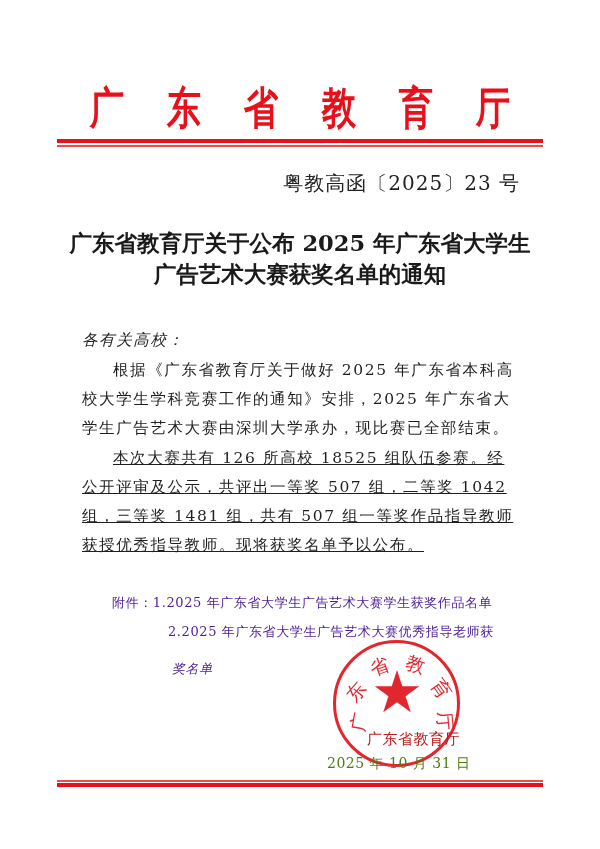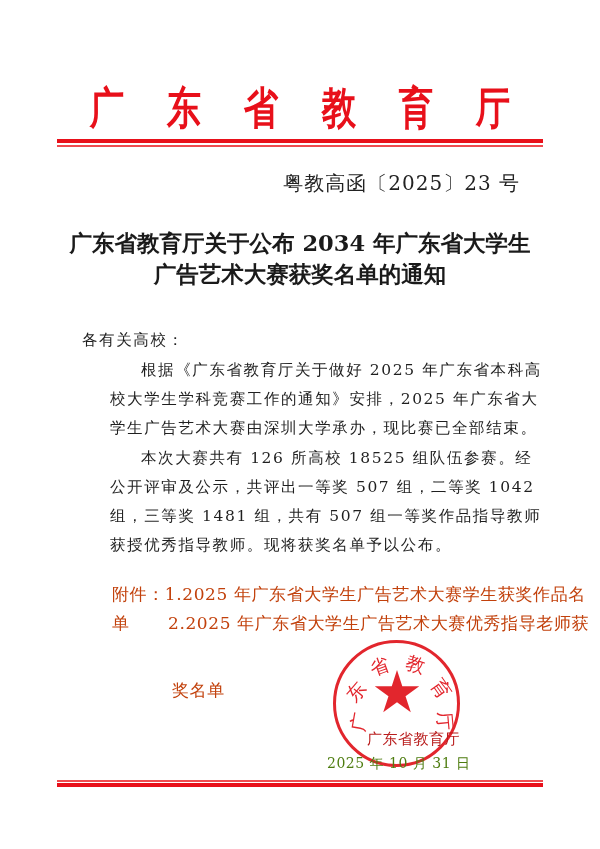--- a/index.html
+++ b/index.html
@@ -8,22 +8,22 @@
     .abs { position: absolute; }
     .masthead { left: 57px; top: 82px; width: 486px; height: 52px; display: flex;
                 justify-content: space-between; padding: 0 28px 0 28px; box-sizing: border-box; }
     .masthead span { color: #e8101a; font-size: 44px; line-height: 52px; font-weight: bold;
                      font-family: "DejaVu Sans", sans-serif; transform: scaleX(0.78); display: inline-block; }
     .rule-thick { left: 57px; width: 486px; height: 4px; background: #e8101a; }
     .rule-thin { left: 57px; width: 486px; height: 2px; background: #ef4b4f; }
     .docno { right: 80px; top: 170px; font-size: 20px; letter-spacing: 1px; color: #222; }
     .title { left: 60px; width: 480px; text-align: center; font-size: 22.5px; font-weight: bold; color: #1a1a1a; line-height: 36px; }
     .body-text { left: 82px; width: 438px; font-size: 15.5px; line-height: 29px; letter-spacing: 1.6px; color: #1f1f1f; }
-    .indent { text-indent: 2em; margin-left: 28px; }
-    .attach { font-size: 17px; line-height: 29px; letter-spacing: 0.6px; color: #c2410c; }
+    .indent { text-indent: 2em; }
+    .attach { font-size: 13px; line-height: 29px; letter-spacing: 0.6px; color: #4c1d95; margin-top: 8px; }
     .stamp { left: 333px; top: 640px; width: 127px; height: 127px; border: 3px solid #e0141c;
              border-radius: 50%; box-sizing: border-box; opacity: 0.92; }
     .stamp-char { color: #e0141c; font-size: 19px; font-family: "DejaVu Sans", sans-serif; position: absolute; }
     .star { color: #e0141c; font-size: 58px; position: absolute; left: 35px; top: 20px; line-height: 58px; }
     .sign { left: 367px; top: 730px; font-size: 15px; color: #b91c1c; letter-spacing: 0.5px; }
     .date { left: 327px; top: 755px; font-size: 14px; color: #4d7c0f; letter-spacing: 0.5px; }
   </style>
 </head>
 <body>
 
@@ -33,33 +33,33 @@
   <span>省</span>
   <span>教</span>
   <span>育</span>
   <span>厅</span>
 </div>
 <div class="abs rule-thick" style="top:139px;"></div>
 <div class="abs rule-thin" style="top:145px;"></div>
 
 <div class="abs docno">粤教高函〔2025〕23 号</div>
 
-<div class="abs title" style="top:225px;">广东省教育厅关于公布 2034 年广东省大学生</div>
+<div class="abs title" style="top:225px;">广东省教育厅关于公布 2025 年广东省大学生</div>
 <div class="abs title" style="top:256px;">广告艺术大赛获奖名单的通知</div>
 
-<div class="abs body-text" style="left:82px; top:326px;">各有关高校：</div>
+<div class="abs body-text" style="left:82px; top:326px;font-style:italic;">各有关高校：</div>
 
 <div class="abs body-text indent" style="top:356px;">根据《广东省教育厅关于做好 2025 年广东省本科高校大学生学科竞赛工作的通知》安排，2025 年广东省大学生广告艺术大赛由深圳大学承办，现比赛已全部结束。</div>
-<div class="abs body-text indent" style="top:444px;">本次大赛共有 126 所高校 18525 组队伍参赛。经公开评审及公示，共评出一等奖 507 组，二等奖 1042 组，三等奖 1481 组，共有 507 组一等奖作品指导教师获授优秀指导教师。现将获奖名单予以公布。</div>
+<div class="abs body-text indent" style="top:444px;text-decoration:underline;">本次大赛共有 126 所高校 18525 组队伍参赛。经公开评审及公示，共评出一等奖 507 组，二等奖 1042 组，三等奖 1481 组，共有 507 组一等奖作品指导教师获授优秀指导教师。现将获奖名单予以公布。</div>
 
 <div class="abs attach" style="left:112px; top:580px;">
   <span>附件：</span><span>1.2025 年广东省大学生广告艺术大赛学生获奖作品名单</span>
 </div>
 <div class="abs attach" style="left:168px; top:609px;">2.2025 年广东省大学生广告艺术大赛优秀指导老师获</div>
-<div class="abs attach" style="left:172px; top:676px;">奖名单</div>
+<div class="abs attach" style="left:172px; top:646px;font-style:italic;">奖名单</div>
 
 <div class="abs stamp">
   <span class="stamp-char" style="left:14px; top:66px; transform:rotate(-80deg);">广</span>
   <span class="stamp-char" style="left:11px; top:36px; transform:rotate(-50deg);">东</span>
   <span class="stamp-char" style="left:34px; top:11px; transform:rotate(-20deg);">省</span>
   <span class="stamp-char" style="left:70px; top:9px; transform:rotate(18deg);">教</span>
   <span class="stamp-char" style="left:95px; top:33px; transform:rotate(55deg);">育</span>
   <span class="stamp-char" style="left:99px; top:65px; transform:rotate(85deg);">厅</span>
   <span class="star">★</span>
 </div>

